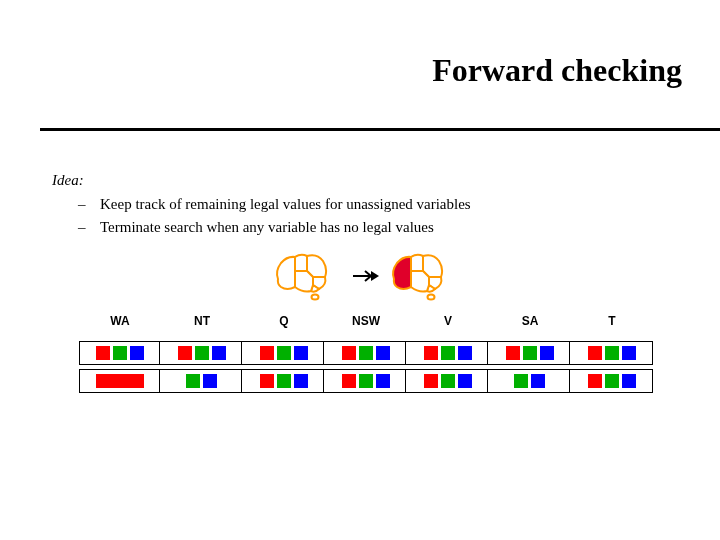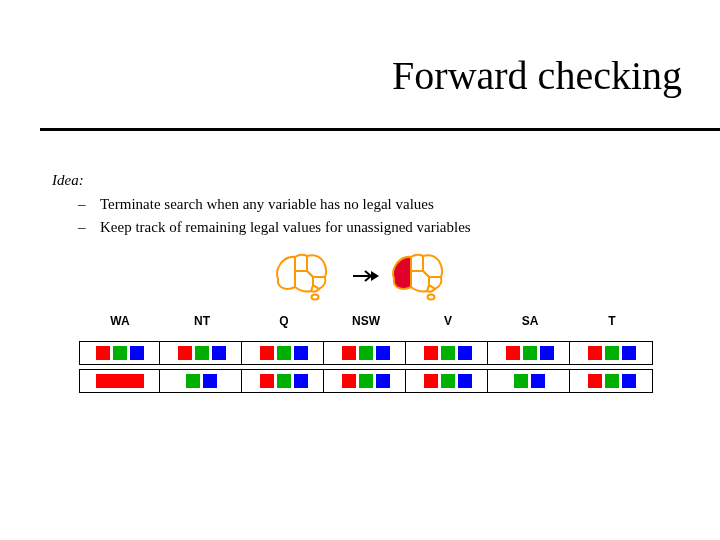--- a/index.html
+++ b/index.html
@@ -9,22 +9,22 @@
     background: #fff;
     font-family: "Times New Roman", Times, serif;
     color: #000;
     position: relative;
     overflow: hidden;
   }
   .title {
     position: absolute;
     top: 52px;
     right: 38px;
-    font-size: 40px;
-    font-weight: normal;
+    font-size: 32px;
+    font-weight: bold;
     font-family: "Times New Roman", Times, serif;
     margin-left: 48px;
   }
   .hr {
     position: absolute;
     top: 128px;
     left: 40px;
     right: 0;
     height: 3px;
     background: #000;
@@ -115,22 +115,22 @@
 </style>
 </head>
 <body>
 
 <div class="title">Forward checking</div>
 <div class="hr"></div>
 
 <div class="content">
   <div class="idea-label">Idea:</div>
   <ul class="bullets">
+    <li>Keep track of remaining legal values for unassigned variables</li>
     <li>Terminate search when any variable has no legal values</li>
-    <li>Keep track of remaining legal values for unassigned variables</li>
   </ul>
 
   <div class="maps-row">
     <div class="map-box">
       <svg class="aus" width="70" height="54" viewBox="0 0 70 54">
         <g stroke="#ff9900" stroke-width="2" fill="#ffffff" stroke-linejoin="round">
           <path d="M5 30 Q2 22 8 14 Q14 7 22 8 L22 38 Q14 42 8 38 Q4 35 5 30 Z"></path>
           <path d="M22 8 Q28 4 34 7 L34 22 L22 22 Z"></path>
           <path d="M34 7 Q44 4 50 12 Q55 20 52 28 L40 28 L34 22 Z"></path>
           <path d="M52 28 Q54 36 46 40 L40 36 L40 28 Z"></path>

